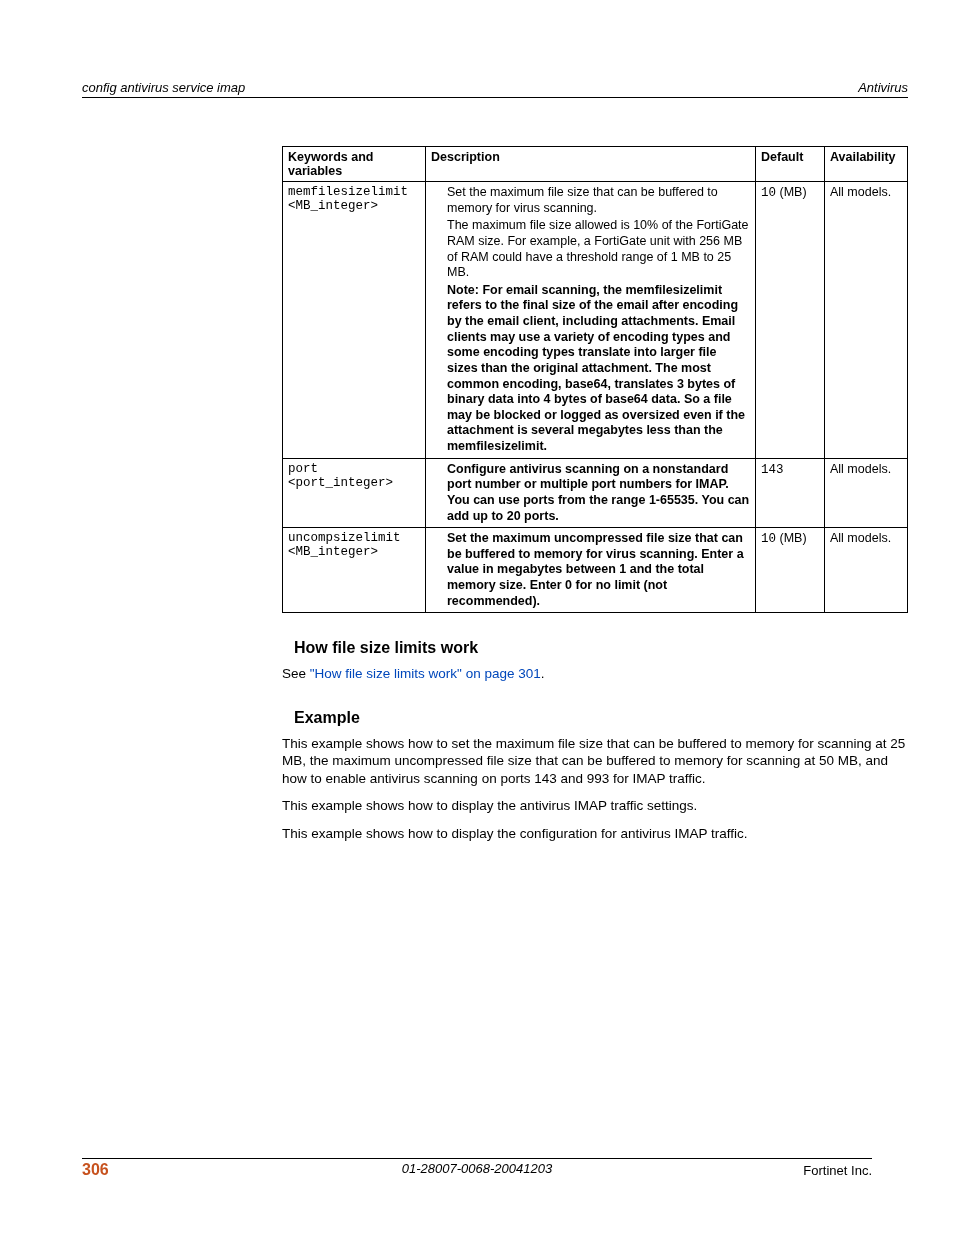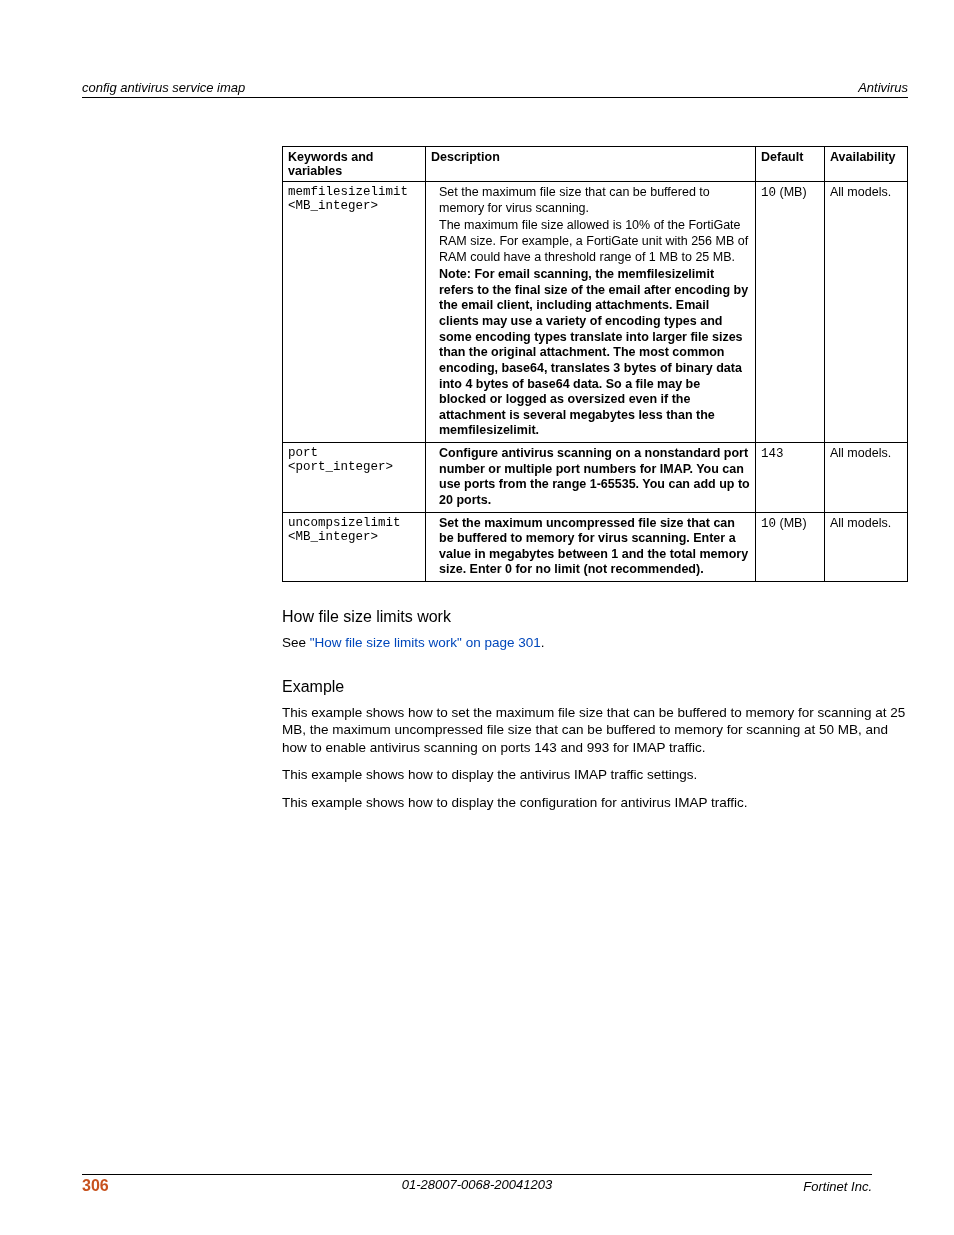--- a/index.html
+++ b/index.html
@@ -46,28 +46,28 @@
     text-align: left;
   }
   table.kw th {
     font-weight: bold;
   }
   .mono {
     font-family: "Courier New", monospace;
     font-size: 12.5px;
   }
   .cell-desc p {
-    margin: 0 0 2px 8px;
+    margin: 0 0 2px 16px;
     line-height: 1.25;
   }
   .cell-desc p:last-child { margin-bottom: 0; font-weight: bold; }
   h2.section {
     font-size: 16px;
-    font-weight: normal;
-    margin: 26px 0 8px 0;
+    font-weight: bold;
+    margin: 26px 0 8px 12px;
   }
   .body-text {
     font-size: 13.5px;
     line-height: 1.3;
     margin: 0 0 10px 0;
   }
   a.xref {
     color: #0047bb;
     text-decoration: none;
   }
@@ -75,41 +75,40 @@
     font-family: "Courier New", monospace;
     font-size: 13.5px;
     margin: 6px 0 10px 28px;
     white-space: pre;
     line-height: 1.35;
   }
   .footer {
     position: absolute;
     left: 82px;
     right: 82px;
-    bottom: 40px;
+    bottom: 56px;
     border-top: 1px solid #000;
     padding-top: 2px;
     display: flex;
     justify-content: space-between;
     align-items: baseline;
     font-size: 13px;
   }
   .footer .pg {
     color: #c7521e;
     font-weight: bold;
     font-size: 16px;
   }
   .footer .mid {
     font-style: italic;
     position: absolute;
     left: 50%;
     transform: translateX(-50%);
   }
   .footer .right {
-    font-style: italic;
     margin-left: 19px;
   }
   .col-kw { width: 132px; }
   .col-def { width: 58px; }
   .col-av { width: 72px; }
 </style>
 </head>
 <body>
 
 <div class="page">

